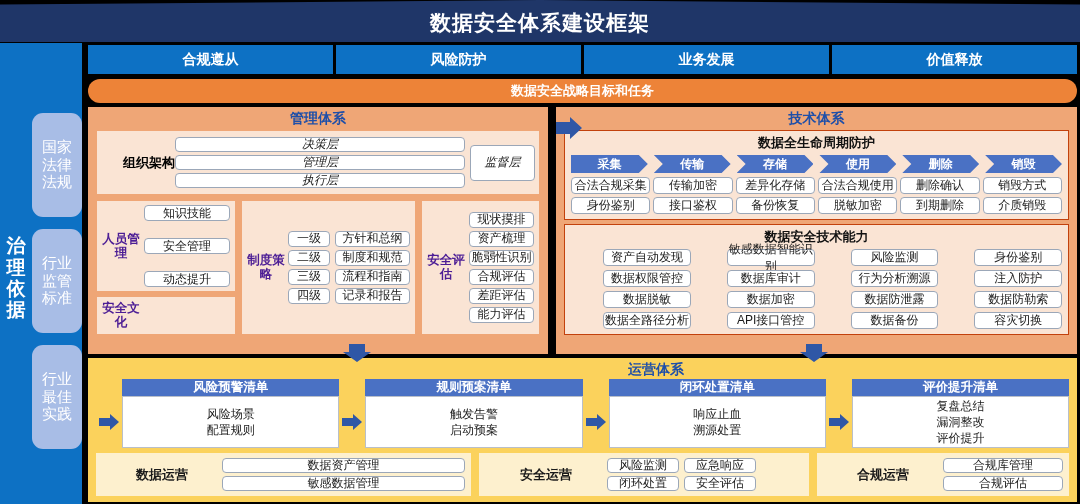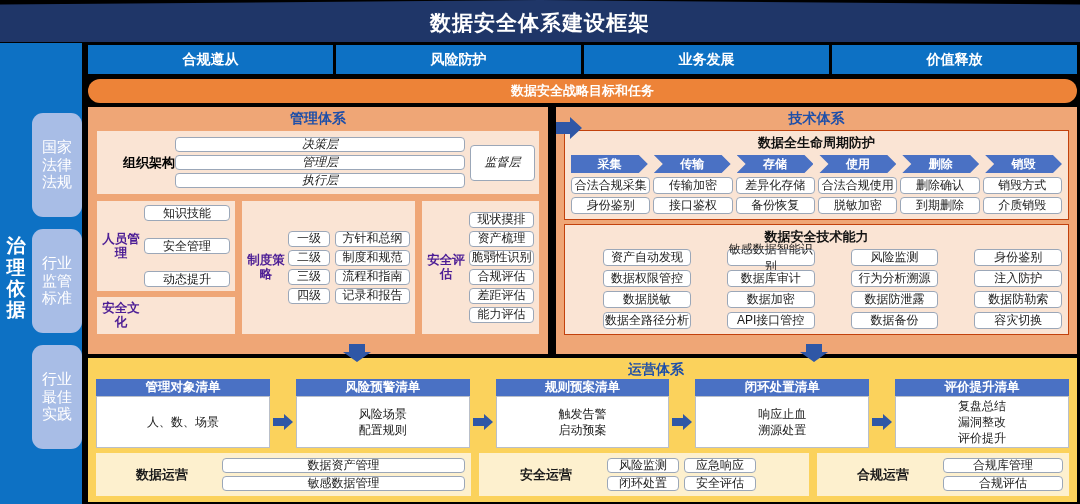--- a/index.html
+++ b/index.html
@@ -351,24 +351,20 @@
   </div>
   <div class="arrow-down" style="left:800px; top:344px;">
     <svg width="28" height="18" viewBox="0 0 28 18">
         <path d="M6 0 L22 0 L22 8 L28 8 L14 18 L0 8 L6 8 Z" fill="#2F57A6"></path>
       </svg>
   </div>
 
   <div class="ops">
     <div class="ops-title">运营体系</div>
     <div class="ops-flow" id="ops-flow">
-        <div class="ops-item">
-          <div class="ops-head">管理对象清单</div>
-          <div class="ops-box">人、数、场景</div>
-        </div>
         <div class="ops-arrow">
           <svg width="20" height="16" viewBox="0 0 20 16">
             <path d="M0 4 L11 4 L11 0 L20 8 L11 16 L11 12 L0 12 Z" fill="#2F57A6"></path>
           </svg>
         </div>
         <div class="ops-item">
           <div class="ops-head">风险预警清单</div>
           <div class="ops-box">风险场景<br>配置规则</div>
         </div>
         <div class="ops-arrow">

